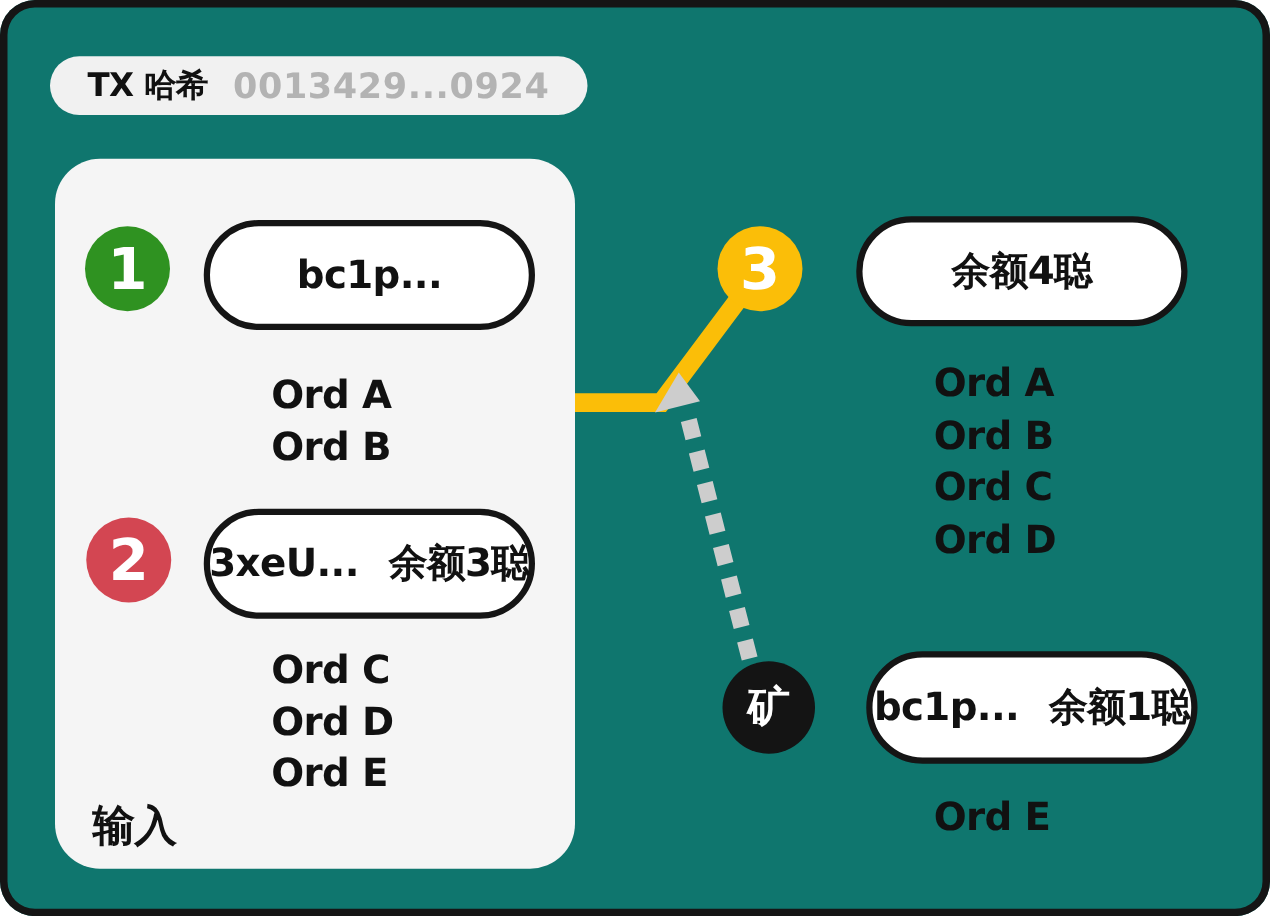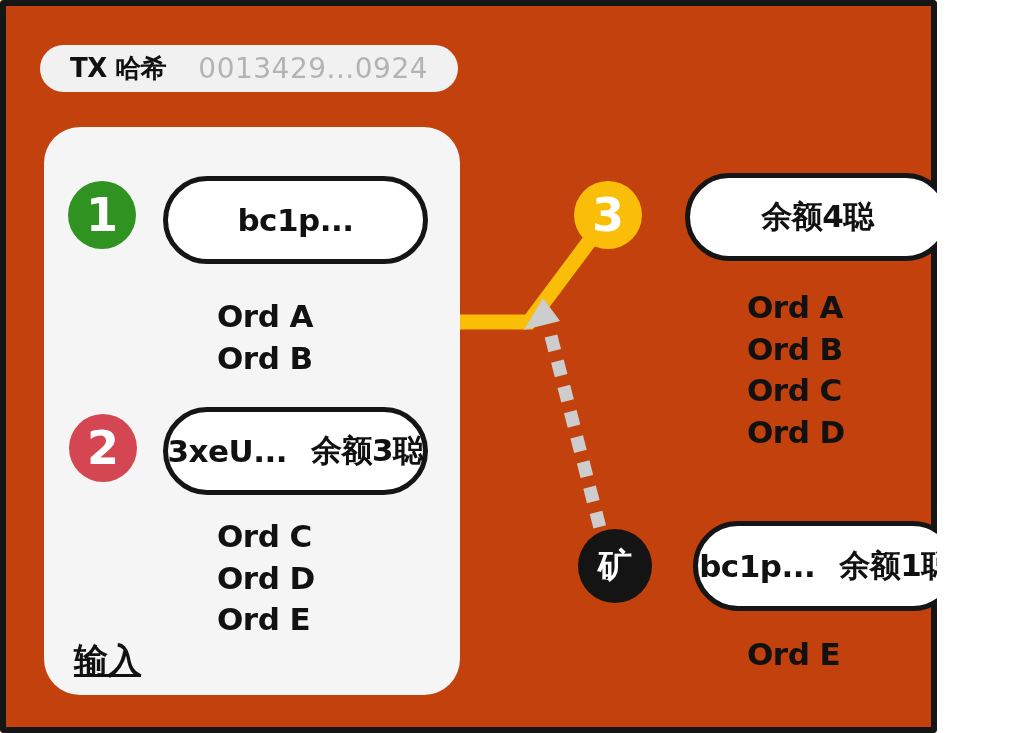--- a/index.html
+++ b/index.html
@@ -1,28 +1,28 @@
 <!DOCTYPE html>
 <html><head>
 <meta charset="utf-8">
 <style>
   html,body{margin:0;padding:0;background:#ffffff;}
   .canvas{
-    position:relative;width:937px;height:733px;background:#c2410c;
-    border-radius:4px;box-shadow:inset 0 0 0 6px #151515;overflow:hidden;
+    position:relative;width:1016px;height:733px;background:#0f766e;
+    border-radius:28px;box-shadow:inset 0 0 0 6px #151515;overflow:hidden;
     font-family:"DejaVu Sans","Liberation Sans",sans-serif;color:#111;
   }
   .abs{position:absolute;}
   
   .tx-pill{
     left:40px;top:45px;height:47px;padding:0 30px;background:#f1f1f1;
     border-radius:24px;display:flex;align-items:center;gap:20px;
   }
   .tx-label{font-size:26px;font-weight:bold;letter-spacing:-0.5px;white-space:nowrap;}
-  .tx-hash{font-size:28px;font-weight:normal;color:#b3b3b3;letter-spacing:0.5px;white-space:nowrap;margin-left:12px;}
+  .tx-hash{font-size:28px;font-weight:bold;color:#b3b3b3;letter-spacing:0.5px;white-space:nowrap;}
   
   .inputs-panel{left:44px;top:127px;width:416px;height:568px;background:#f5f5f5;border-radius:36px;}
   
   .badge{
     display:flex;align-items:center;justify-content:center;border-radius:50%;
     color:#ffffff;font-weight:bold;
   }
   .badge-input-1{left:68px;top:181px;width:68px;height:68px;background:#2f9221;font-size:46px;}
   .badge-input-2{left:69px;top:414px;width:68px;height:68px;background:#d34652;font-size:46px;}
   .badge-output-3{left:574px;top:181px;width:68px;height:68px;background:#fbbe08;font-size:46px;}
@@ -37,21 +37,21 @@
   .pill-in2{left:163px;top:407px;width:265px;height:88px;}
   .pill-out1{left:685px;top:173px;width:265px;height:88px;}
   .pill-out2{left:693px;top:521px;width:265px;height:90px;}
   
   .ords{font-size:31px;font-weight:bold;letter-spacing:-0.5px;line-height:41.5px;margin-left:43px;}
   .ords-in1{left:174px;top:296px;}
   .ords-in2{left:174px;top:516px;}
   .ords-out1{left:704px;top:287px;}
   .ords-out2{left:704px;top:634px;}
   
-  .section-label{font-size:34px;font-weight:bold;letter-spacing:-0.5px;text-decoration:underline;}
+  .section-label{font-size:34px;font-weight:bold;letter-spacing:-0.5px;}
   .label-inputs{left:74px;top:638px;}
   .label-outputs{left:583px;top:638px;}
   
   .connectors{left:0;top:0;pointer-events:none;}
 </style>
 </head>
 <body>
 
 <div class="canvas">
 

